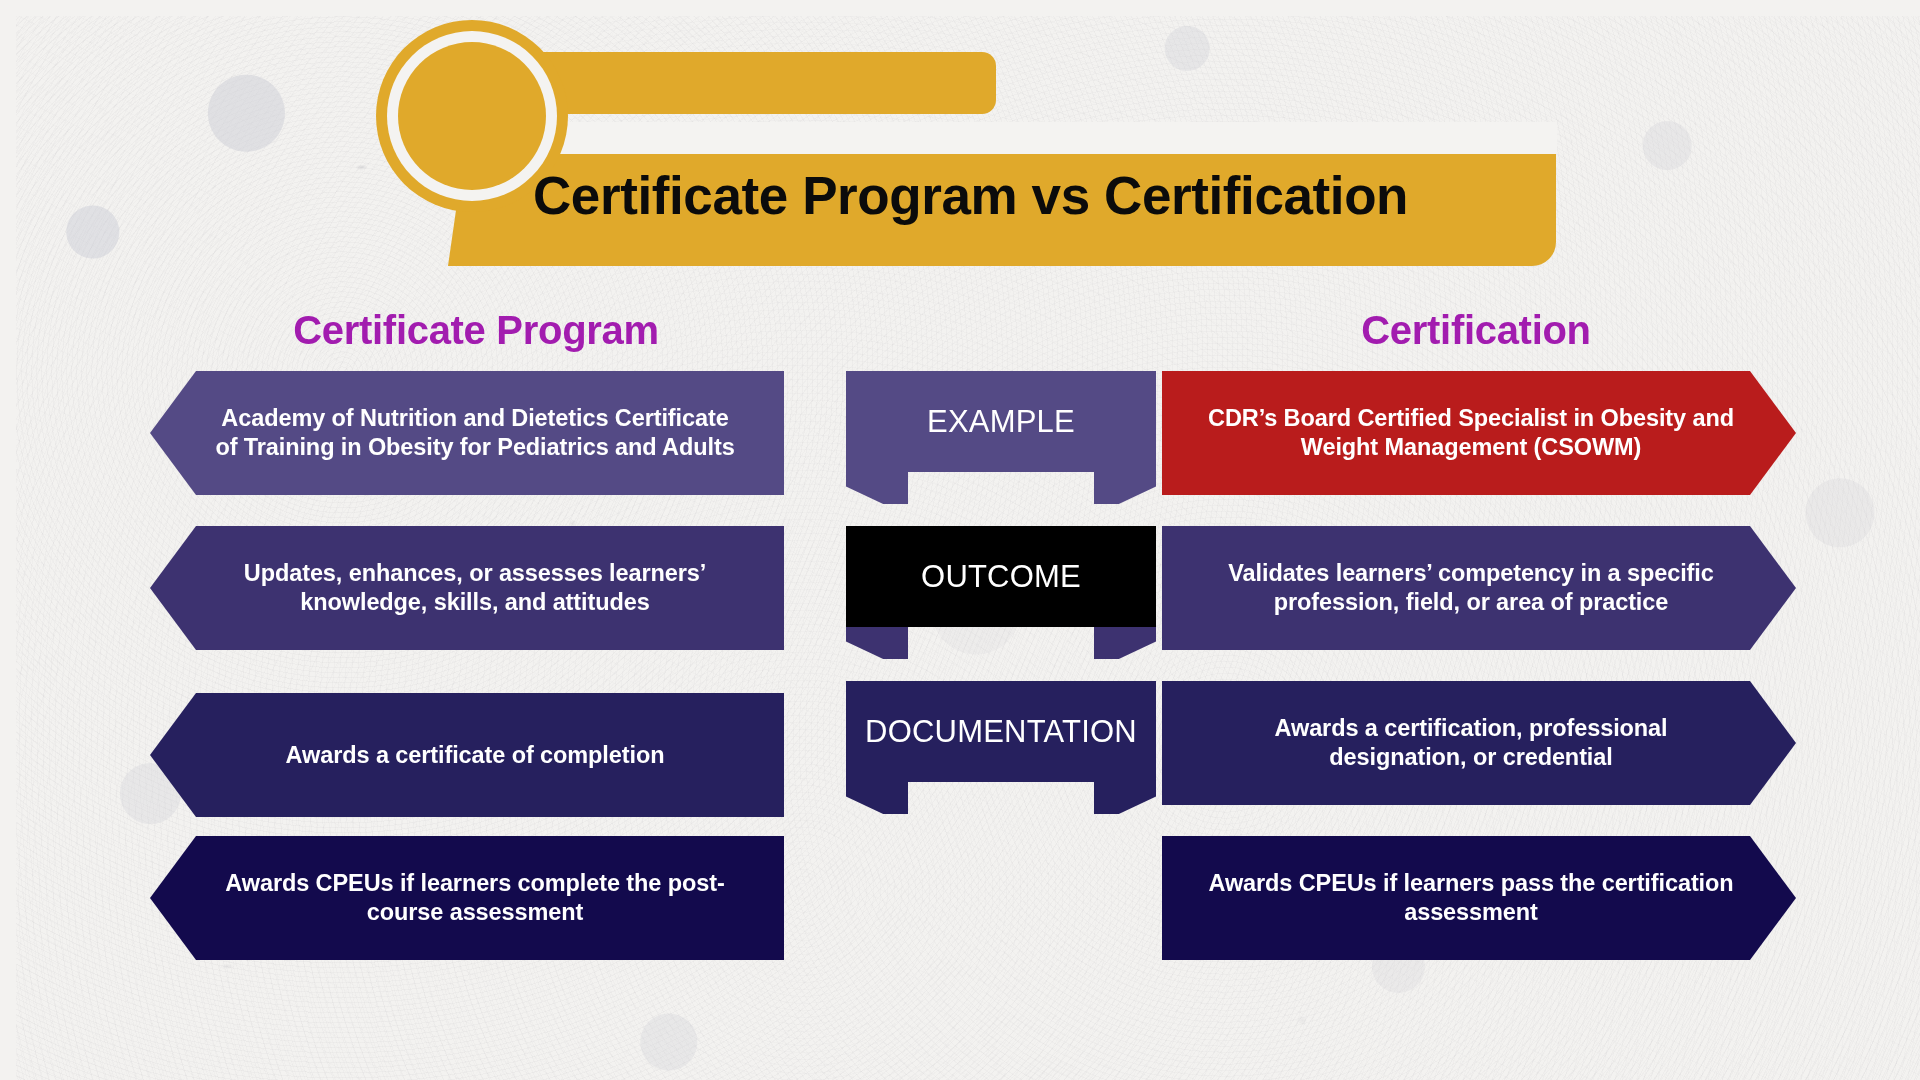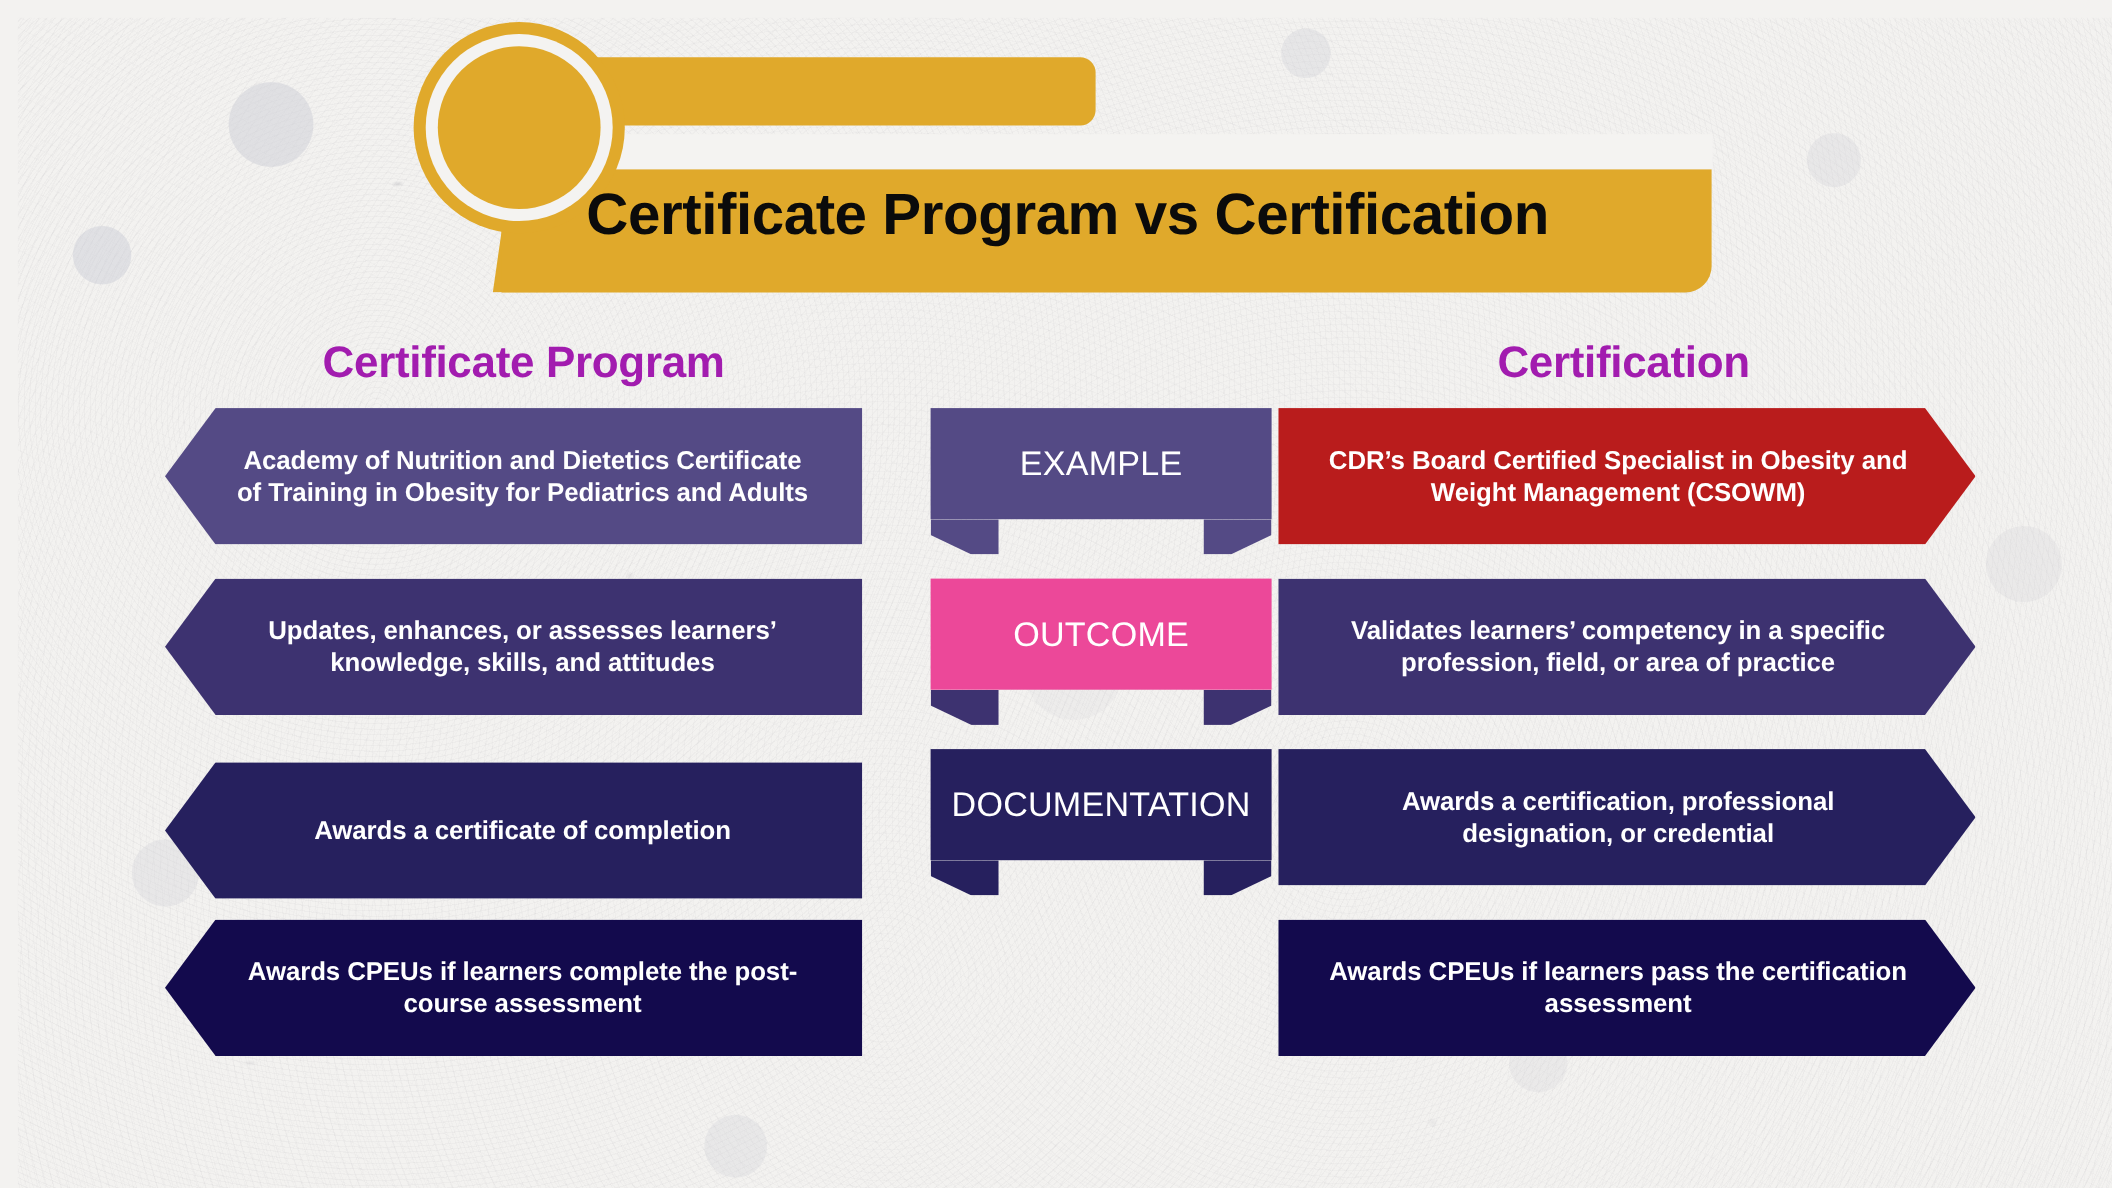--- a/index.html
+++ b/index.html
@@ -173,21 +173,21 @@
     <div class="ribbon-body" style="background: rgb(84, 74, 133);">EXAMPLE</div>
   </div>
   <div class="arrow arrow-right" style="background: #b91c1c;">CDR’s Board Certified Specialist in Obesity and Weight Management (CSOWM)</div>
 </div>
 
 <div class="row" id="row-1" style="top: 510px;">
   <div class="arrow arrow-left" style="background: rgb(61, 50, 112);">Updates, enhances, or assesses learners’ knowledge, skills, and attitudes</div>
   <div class="ribbon">
     <div class="ribbon-tail-l" style="background: rgb(61, 50, 112);"></div>
     <div class="ribbon-tail-r" style="background: rgb(61, 50, 112);"></div>
-    <div class="ribbon-body" style="background: #ec4899;">OUTCOME</div>
+    <div class="ribbon-body" style="background: #000000;">OUTCOME</div>
   </div>
   <div class="arrow arrow-right" style="background: rgb(61, 50, 112);">Validates learners’ competency in a specific profession, field, or area of practice</div>
 </div>
 
 <div class="row" id="row-2" style="top: 665px;">
   <div class="arrow arrow-left" style="background: rgb(38, 32, 94); margin-top: 12px;">Awards a certificate of completion</div>
   <div class="ribbon">
     <div class="ribbon-tail-l" style="background: rgb(38, 32, 94);"></div>
     <div class="ribbon-tail-r" style="background: rgb(38, 32, 94);"></div>
     <div class="ribbon-body" style="background: rgb(38, 32, 94);">DOCUMENTATION</div>

